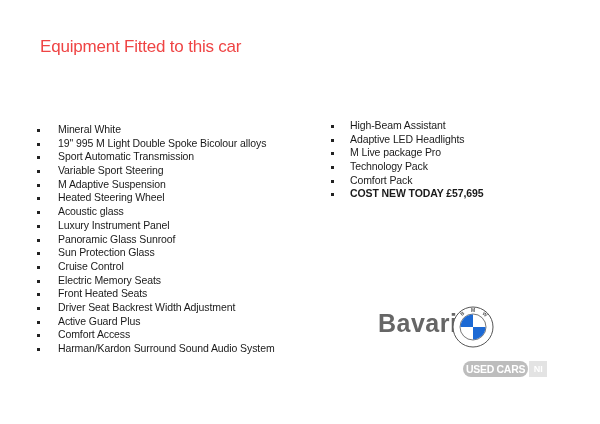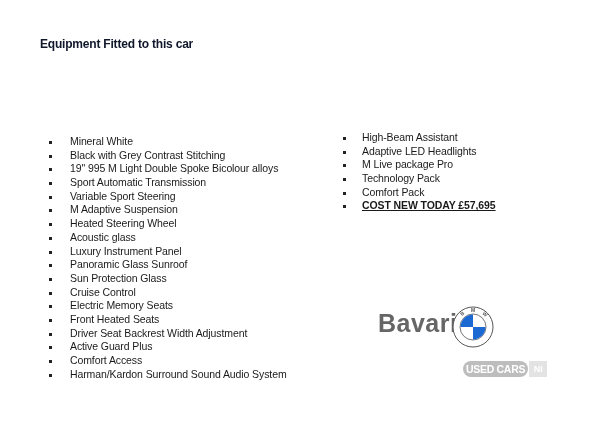--- a/index.html
+++ b/index.html
@@ -1,39 +1,38 @@
 <!DOCTYPE html>
 <html><head>
 <meta charset="utf-8">
 <style>
   html, body { margin:0; padding:0; }
   body { width:600px; height:424px; background:#ffffff; position:relative; overflow:hidden;
          font-family:"Liberation Sans", sans-serif; color:#1a1a1a; }
-  .title { position:absolute; left:40px; top:37px; font-size:12px; font-weight:bold; color:#0f172a; letter-spacing:-0.2px; }
-  ul.list { position:absolute; margin:12px; padding:0; list-style:none; }
+  .title { position:absolute; left:40px; top:37px; font-size:17px; font-weight:normal; color:#ef4444; letter-spacing:-0.2px; }
+  ul.list { position:absolute; margin:0; padding:0; list-style:none; }
   ul.list li { position:relative; font-size:10.5px; line-height:13.7px; height:13.7px; padding-left:21px; white-space:nowrap; color:#1a1a1a; letter-spacing:-0.1px; }
   ul.list li .bullet { position:absolute; left:0; top:6px; width:3px; height:3px; background:#222; }
-  ul.list li.bold { font-weight:bold;text-decoration:underline; }
+  ul.list li.bold { font-weight:bold; }
   #left-list { left:37px; top:123px; }
   #right-list { left:331px; top:119px; }
   #right-list li { padding-left:19px; }
   .brand { position:absolute; left:332px; top:309px; font-size:25px; font-weight:bold; color:#666; letter-spacing:0.5px;margin-left:46px; }
   .bmw { position:absolute; left:452px; top:306px; width:42px; height:42px; }
   .badge { position:absolute; left:463px; top:361px; height:16px; display:flex; }
   .badge .used { background:#bdbdbd; color:#fff; font-size:10.5px; font-weight:bold; line-height:16px; padding:0 3px; letter-spacing:-0.3px;border-radius:8px; }
   .badge .ni { background:#e3e3e3; color:#fff; font-size:9px; font-weight:bold; line-height:16px; width:18px; text-align:center; margin-left:1px; }
 </style>
 </head>
 <body>
 
 <div class="title">Equipment Fitted to this car</div>
 
 <ul class="list" id="left-list">
   <li><span class="bullet"></span><span>Mineral White</span></li>
-  <li><span class="bullet"></span><span>Black with Grey Contrast Stitching</span></li>
   <li><span class="bullet"></span><span>19" 995 M Light Double Spoke Bicolour alloys</span></li>
   <li><span class="bullet"></span><span>Sport Automatic Transmission</span></li>
   <li><span class="bullet"></span><span>Variable Sport Steering</span></li>
   <li><span class="bullet"></span><span>M Adaptive Suspension</span></li>
   <li><span class="bullet"></span><span>Heated Steering Wheel</span></li>
   <li><span class="bullet"></span><span>Acoustic glass</span></li>
   <li><span class="bullet"></span><span>Luxury Instrument Panel</span></li>
   <li><span class="bullet"></span><span>Panoramic Glass Sunroof</span></li>
   <li><span class="bullet"></span><span>Sun Protection Glass</span></li>
   <li><span class="bullet"></span><span>Cruise Control</span></li>

